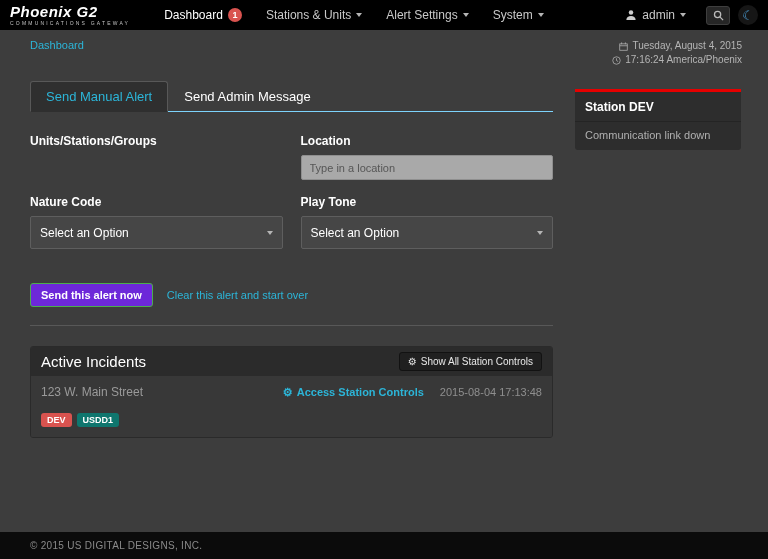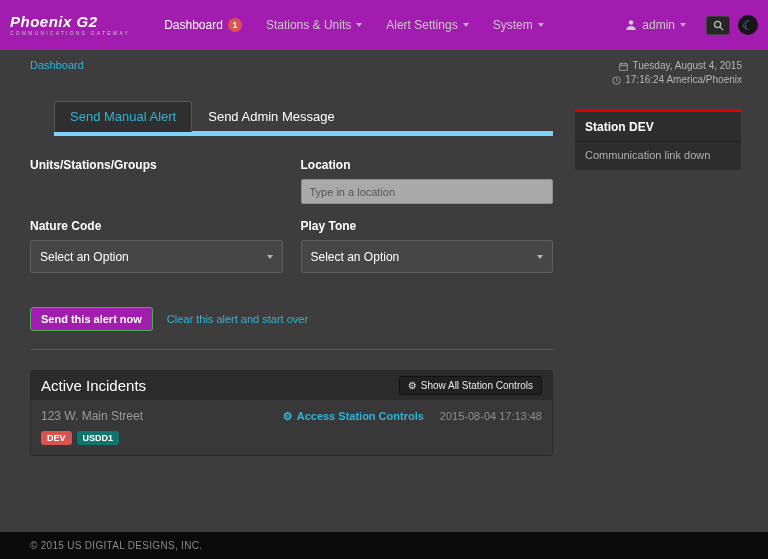--- a/index.html
+++ b/index.html
@@ -4,21 +4,21 @@
 <style>
   * { box-sizing: border-box; }
   html,body { margin:0; padding:0; }
   body {
     width:768px; height:559px; overflow:hidden;
     background:#3d3d3d;
     font-family:"Liberation Sans", sans-serif;
     display:flex; flex-direction:column;
   }
   
-  .navbar { height:50px; background:#a21caf; display:flex; align-items:stretch; flex-shrink:0; }
+  .navbar { height:30px; background:#000000; display:flex; align-items:stretch; flex-shrink:0; }
   .brand { display:flex; flex-direction:column; justify-content:center; padding:0 10px; cursor:pointer; }
   .brand-title { color:#fff; font-size:15px; font-weight:bold; font-style:italic; letter-spacing:.5px; line-height:15px; white-space:nowrap; }
   .brand-sub { color:#c2c2c2; font-size:5px; letter-spacing:2.2px; line-height:8px; white-space:nowrap; }
   .nav-items { display:flex; margin-left:12px; }
   .nav-item { display:flex; align-items:center; gap:5px; padding:0 12px; color:#c9c9c9; font-size:12px; cursor:pointer; white-space:nowrap; }
   .nav-item.active { color:#fff; }
   .badge-circle { background:#d9534f; color:#fff; border-radius:50%; min-width:14px; height:14px; font-size:9px; font-weight:bold; display:flex; align-items:center; justify-content:center; }
   .caret { width:0; height:0; border-left:3.5px solid transparent; border-right:3.5px solid transparent; border-top:4px solid #b5b5b5; display:inline-block; }
   .nav-right { margin-left:auto; display:flex; align-items:center; gap:8px; padding-right:10px; }
   .icon-box { width:24px; height:19px; background:#262626; border:1px solid #3e3e3e; border-radius:3px; display:flex; align-items:center; justify-content:center; cursor:pointer; }
@@ -26,49 +26,49 @@
   
   .header-row { display:flex; justify-content:space-between; align-items:flex-start; padding:9px 26px 0 30px; flex-shrink:0; }
   .breadcrumb { color:#2cb5d8; font-size:11px; cursor:pointer; text-decoration:none; }
   .datetime { text-align:right; color:#b5b5b5; font-size:10px; line-height:14px; }
   .dt-line { display:flex; align-items:center; justify-content:flex-end; gap:4px; }
   
   .content { display:flex; flex:1; padding:14px 27px 0 30px; gap:22px; align-items:flex-start; min-height:0; }
   .main-col { flex:1; min-width:0; }
   .sidebar { width:166px; flex-shrink:0; margin-top:8px; }
   
-  .tabs { display:flex; border-bottom:5px solid #7dd3fc;margin-left:24px; }
+  .tabs { display:flex; border-bottom:1px solid #7dd3fc; }
   .tab { padding:7px 15px; font-size:13px; color:#fff; cursor:pointer; border:1px solid transparent; margin-bottom:-1px; border-radius:3px 3px 0 0; }
   .tab.active { color:#2cb5d8; background:#2f2f2f; border:1px solid #585858; border-bottom-color:#2f2f2f; }
   
   .form-grid { display:grid; grid-template-columns:1fr 1fr; column-gap:18px; row-gap:15px; margin-top:22px; }
   .field label { display:block; color:#fff; font-size:12px; font-weight:bold; margin-bottom:7px; }
   .text-input { width:100%; height:25px; background:#464646; border:1px solid #5e5e5e; border-radius:2px; color:#ccc; font-size:11px; padding:0 8px; outline:none; }
   .text-input::placeholder { color:#8a8a8a; }
   .text-input.light { background:#a9a9a9; border-color:#8f8f8f; color:#333; }
   .text-input.light::placeholder { color:#565656; }
   .select { height:33px; background:#464646; border:1px solid #5e5e5e; border-radius:2px; color:#fff; font-size:12px; display:flex; align-items:center; justify-content:space-between; padding:0 9px; cursor:pointer; }
   .actions { margin-top:34px; display:flex; align-items:center; gap:14px; }
-  .btn-green { background:#a21caf; border:1px solid #4cae4c; color:#fff; font-size:11px; font-weight:bold; padding:5px 10px; border-radius:3px; cursor:pointer; }
+  .btn-green { background:#6d28d9; border:1px solid #4cae4c; color:#fff; font-size:11px; font-weight:bold; padding:5px 10px; border-radius:3px; cursor:pointer; }
   .link { color:#2cb5d8; font-size:11px; cursor:pointer; text-decoration:none; }
   .divider { border:none; border-top:1px solid #585858; margin:18px 0 20px 0; }
   
   .panel { border:1px solid #2a2a2a; border-radius:3px; overflow:hidden; }
   .panel-header { background:#2b2b2b; display:flex; align-items:center; justify-content:space-between; padding:5px 10px; }
   .panel-title { color:#fff; font-size:15px; }
   .btn-dark { background:#202020; border:1px solid #121212; color:#e8e8e8; font-size:10px; padding:3px 8px; border-radius:3px; display:flex; align-items:center; gap:4px; cursor:pointer; }
   .gear-glyph { font-size:10px; line-height:1; }
   .panel-body { background:#383838; padding:9px 10px 10px; }
   .incident-top { display:flex; align-items:center; justify-content:space-between; }
   .addr { color:#9a9a9a; font-size:12px; }
   .incident-right { display:flex; align-items:center; gap:16px; }
   .cyan-link { color:#2cb5d8; font-size:11px; font-weight:bold; display:flex; align-items:center; gap:4px; cursor:pointer; text-decoration:none; }
   .cyan-link .gear-glyph { font-size:11px; }
   .timestamp { color:#8f8f8f; font-size:11px; }
-  .incident-badges { margin-top:8px; display:flex; gap:5px; }
+  .incident-badges { margin-top:14px; display:flex; gap:5px; }
   .tag { font-size:9px; font-weight:bold; color:#fff; padding:2px 6px; border-radius:3px; }
   .tag.red { background:#d9534f; }
   .tag.green { background:#0f766e; }
   
   .station-panel { background:#2d2d2d; border-top:3px solid #e60000; border-radius:0 0 3px 3px; cursor:pointer; }
   .station-title { color:#fff; font-size:12px; font-weight:bold; padding:8px 10px 7px; border-bottom:1px solid #242424; }
   .station-msg { color:#b0b0b0; font-size:11px; padding:7px 10px 9px; }
   
   .footer { height:27px; background:#0b0b0b; display:flex; align-items:center; padding-left:30px; flex-shrink:0; color:#8a8a8a; font-size:10px; letter-spacing:.3px; }
 </style>

